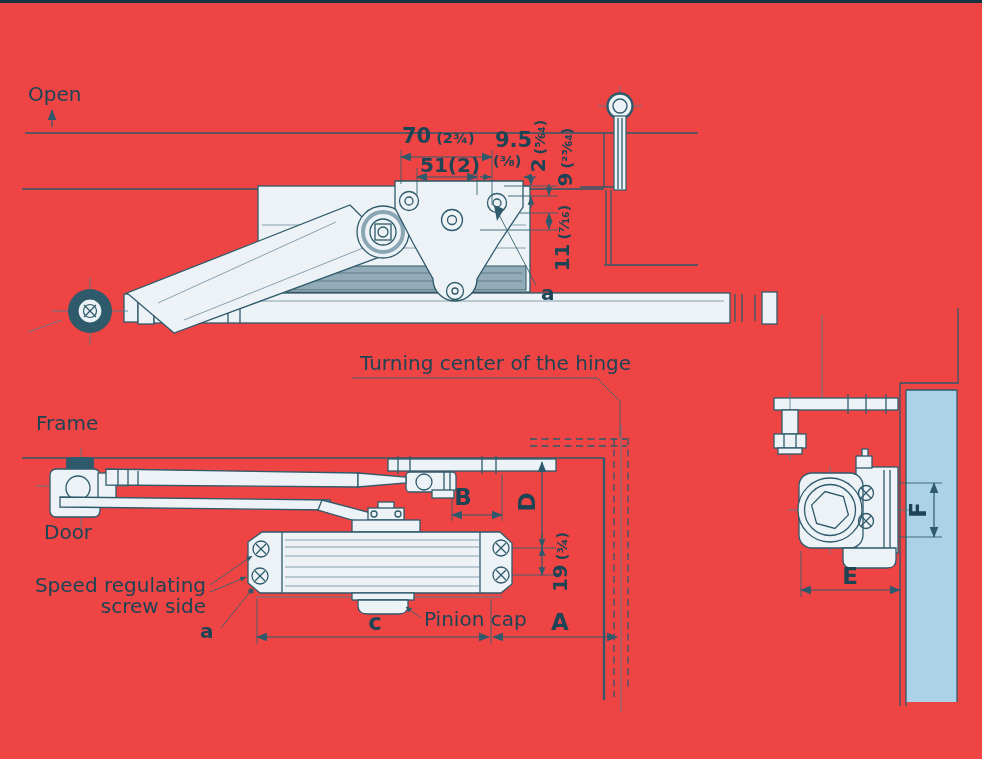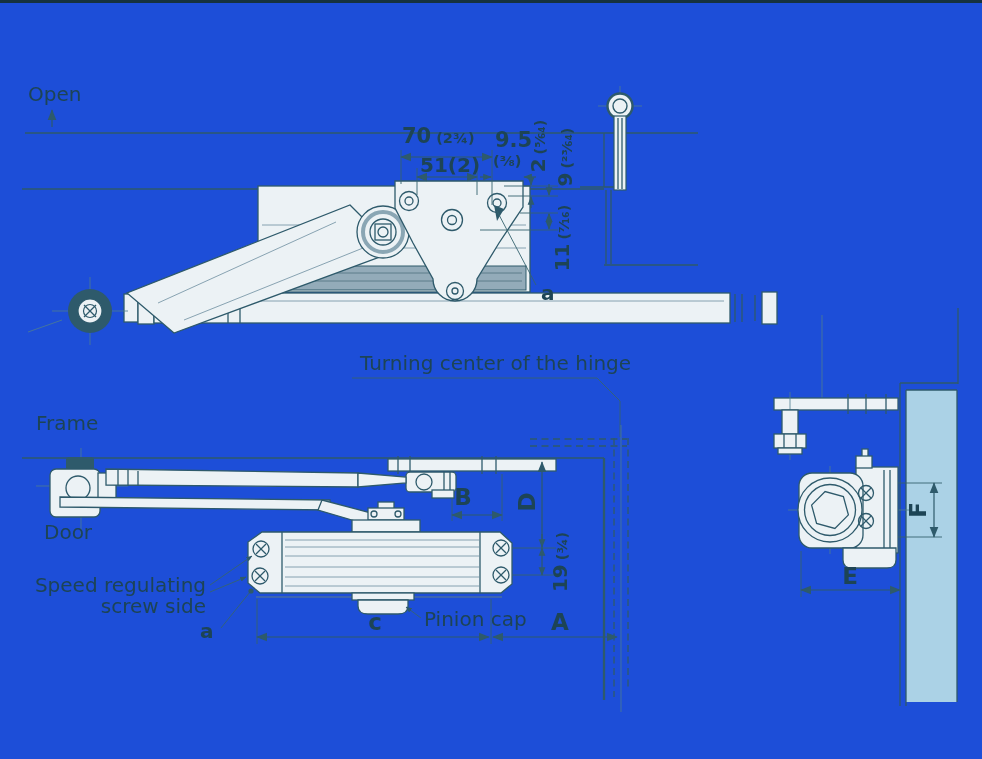--- a/index.html
+++ b/index.html
@@ -1,16 +1,16 @@
 <!DOCTYPE html>
 <html><head>
 <meta charset="utf-8">
 <style>
   html,body{margin:0;padding:0;background:#a5cfe6;}
-  .stage{position:relative;width:982px;height:759px;overflow:hidden;background:#1d4ed8;}
+  .stage{position:relative;width:982px;height:759px;overflow:hidden;background:#ef4444;}
   svg{display:block;}
   .s  {stroke:#2e5a6b;fill:none;stroke-width:1.3;}
   .s2 {stroke:#2e5a6b;fill:none;stroke-width:2.3;}
   .f  {fill:#ecf2f5;stroke:#2e5a6b;stroke-width:1.3;}
   .fd {fill:#2e5a6b;stroke:none;}
   .cl {stroke:#4e7d90;stroke-width:0.8;fill:none;}
   .ext{stroke:#35636f;stroke-width:0.9;fill:none;}
   .dim{stroke:#2e5a6b;stroke-width:1.2;fill:none;}
   .dash{stroke:#2e5a6b;stroke-width:1.3;fill:none;stroke-dasharray:7 4.5;}
   .shade{fill:#93abb9;stroke:#2e5a6b;stroke-width:1;}

